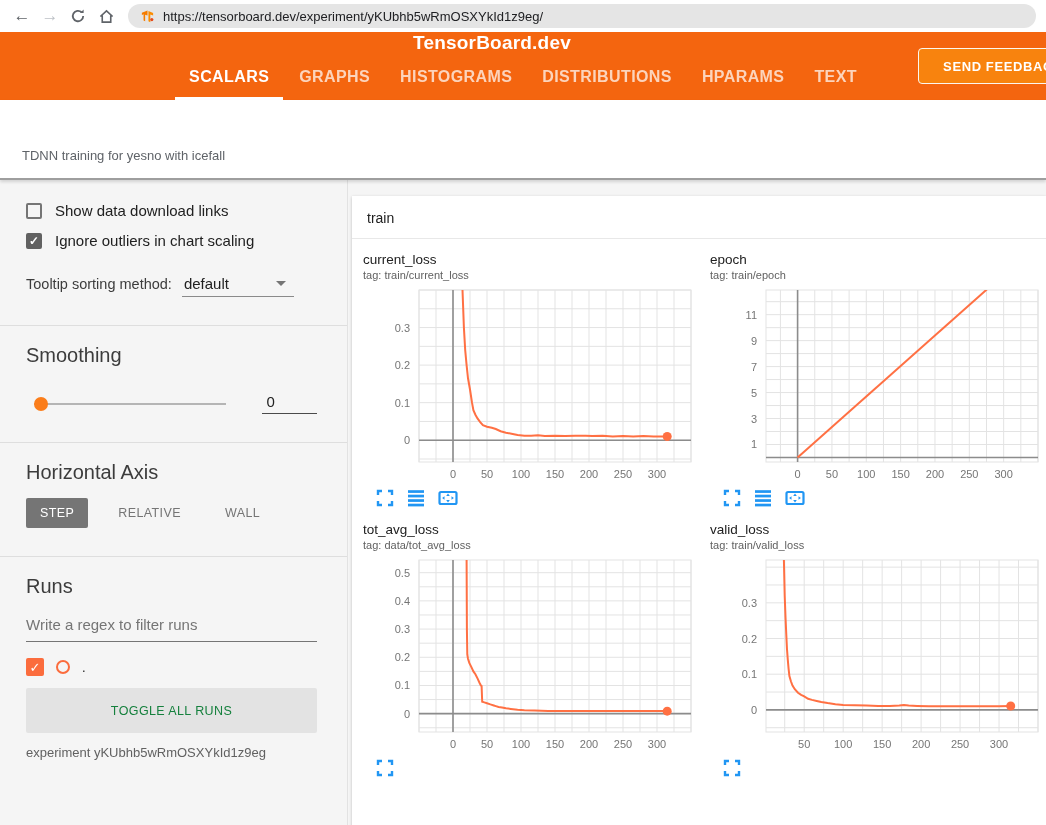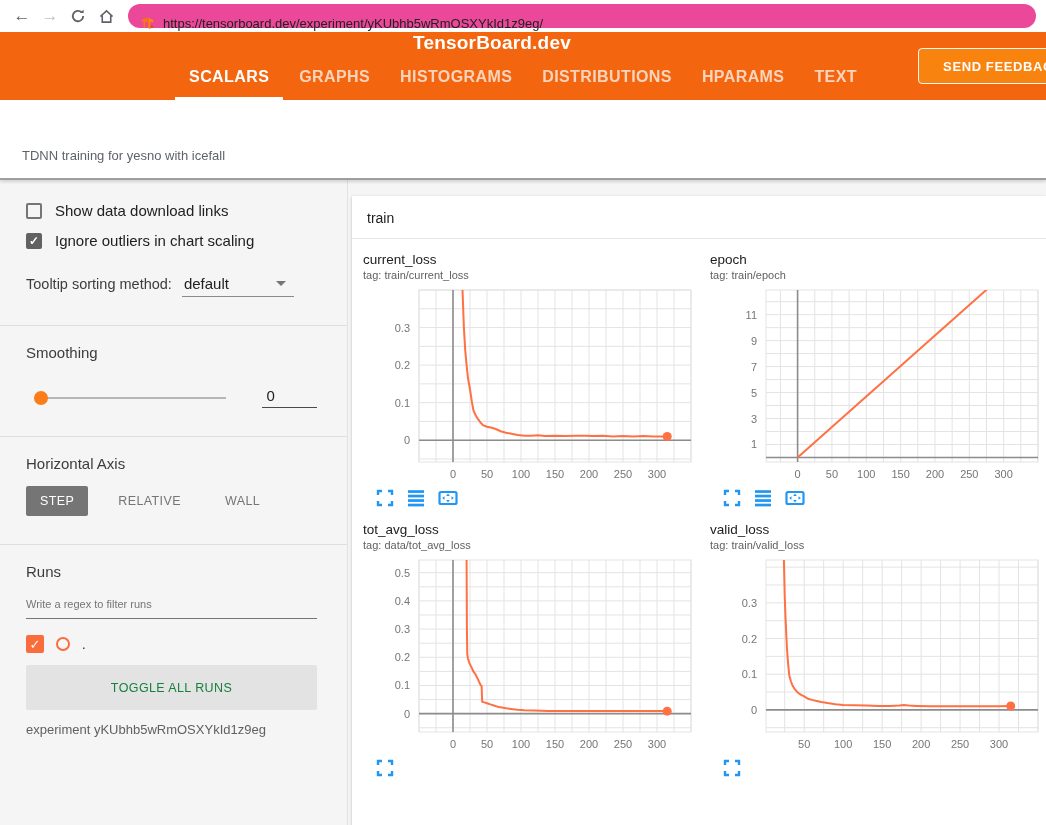--- a/index.html
+++ b/index.html
@@ -5,22 +5,22 @@
   * { margin:0; padding:0; box-sizing:border-box; }
   html,body { width:1046px; height:825px; overflow:hidden; background:#f5f5f5;
     font-family:"Liberation Sans", sans-serif; }
 
   
   .browser-bar { height:32px; background:#ffffff; display:flex; align-items:center;
     padding:0 10px; gap:4px; }
   .nav-btn { width:24px; height:24px; display:flex; align-items:center; justify-content:center;
     font-size:17px; color:#5f6368; cursor:pointer; }
   .nav-btn.disabled { color:#bdc1c6; }
-  .url-pill { flex:1; height:24px; background:#ec4899; border-radius:13px; margin-left:6px;
-    display:flex; align-items:flex-start; padding:12px 12px; gap:8px; }
+  .url-pill { flex:1; height:24px; background:#e5e5e5; border-radius:13px; margin-left:6px;
+    display:flex; align-items:flex-end; padding:4px 12px; gap:8px; }
   .url-text { font-size:13px; color:#202124; white-space:nowrap; overflow:hidden; }
 
   
   .app-header { height:68px; background:#f4650f; display:flex; align-items:center;
     padding:0 24px; position:relative;flex-direction:column; }
   .logo { color:#ffffff; font-size:19px; font-weight:700; letter-spacing:.2px; margin-right:62px; }
   .tabs { display:flex; align-items:center; gap:30px; height:100%; }
   .tab { color:rgba(255,255,255,.72); font-size:16px; font-weight:700; letter-spacing:.4px;
     height:100%; display:flex; align-items:center; position:relative; cursor:pointer; }
   .tab.active { color:#ffffff; }
@@ -52,37 +52,37 @@
 
   .tooltip-row { margin-top:26px; display:flex; align-items:baseline; gap:10px; }
   .tooltip-label { font-size:14.5px; color:#3c3c3c; }
   .dropdown { font-size:15px; color:#212121; border-bottom:1px solid #8a8a8a;
     padding:0 8px 4px 2px; min-width:112px; display:inline-flex; align-items:center;
     justify-content:space-between; cursor:pointer; }
   .caret { width:0; height:0; border-left:5px solid transparent; border-right:5px solid transparent;
     border-top:5px solid #757575; margin-left:14px; }
 
   .divider { height:1px; background:#dedede; margin:28px -30px 0 -26px; }
-  .side-label { font-size:15px; color:#3c3c3c; margin-top:18px; }
+  .side-label { font-size:20px; color:#3c3c3c; margin-top:18px; }
 
   .slider-row { display:flex; align-items:center; margin-top:26px; }
   .slider { position:relative; width:198px; height:14px; margin-left:8px; cursor:pointer; }
   .slider .track { position:absolute; top:6px; left:0; right:0; height:2px; background:#b5b5b5; }
   .slider .thumb { position:absolute; top:0; left:0; width:14px; height:14px; border-radius:50%;
     background:#fb7d1a; }
   .slider-value { margin-left:36px; width:56px; border-bottom:1px solid #4a4a4a;
     font-size:15px; color:#212121; padding:0 0 3px 4px; }
 
   .axis-btns { display:flex; align-items:center; gap:16px; margin-top:14px; }
   .axis-btn { font-size:12.5px; letter-spacing:.4px; color:#757575; padding:8px 14px;
     border-radius:2px; cursor:pointer; font-weight:400; }
   .axis-btn.active { background:#757575; color:#ffffff; }
 
   .regex-input { margin-top:16px; width:100%; border:none; outline:none; background:transparent;
-    border-bottom:1px solid #757575; font-size:11px; color:#212121; padding:2px 0 8px 0;
+    border-bottom:1px solid #757575; font-size:15px; color:#212121; padding:2px 0 8px 0;
     font-family:"Liberation Sans", sans-serif; }
   .regex-input::placeholder { color:#757575; }
 
   .run-row { display:flex; align-items:center; gap:12px; margin-top:16px; }
   .run-circle { width:14px; height:14px; border-radius:50%; border:2.5px solid #fb6c3d; cursor:pointer; }
   .run-name { font-size:13px; color:#212121; }
 
   .toggle-btn { margin-top:12px; width:100%; height:45px; background:#e3e3e3; border:none;
     border-radius:2px; font-size:12.5px; letter-spacing:.4px; color:#15803d; cursor:pointer;
     font-family:"Liberation Sans", sans-serif; }

